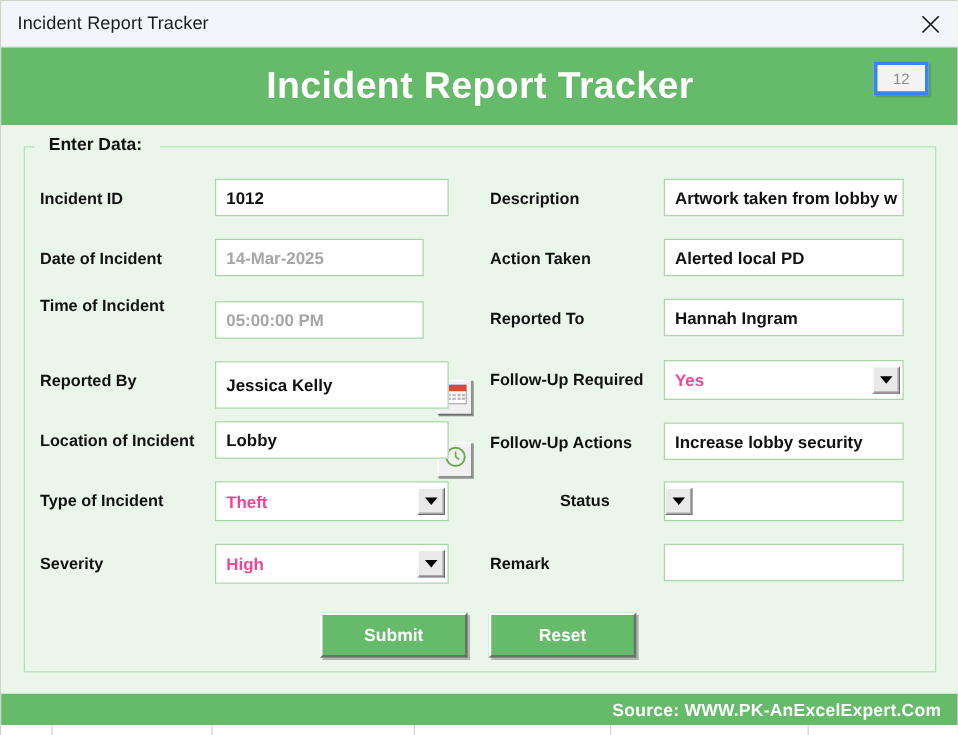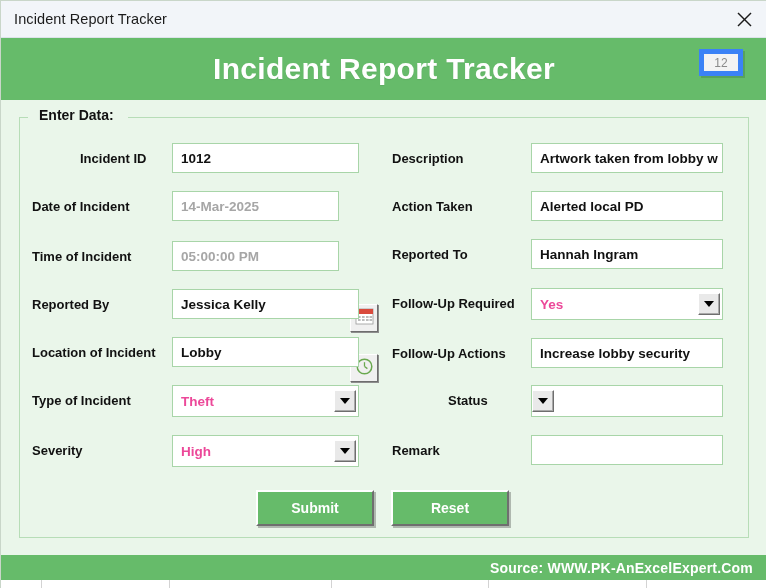--- a/index.html
+++ b/index.html
@@ -59,21 +59,21 @@
     font-size: 30px;
     font-weight: bold;
     letter-spacing: 0.3px;
     text-shadow: 0 1px 1px rgba(0,0,0,0.08);
   }
   .record-counter {
     position: absolute;
     right: 22px; top: 48px;
     width: 44px; height: 27px;
     background: #f3f3f3;
-    border: 5px solid #3b82f6;
+    border: 3px solid #3b82f6;
     box-shadow: 2px 2px 0 rgba(0,0,0,0.13);
     display: flex; align-items: center; justify-content: center;
     font-size: 12px;
     color: #8a8a8a;
     cursor: text;
   }
 
   
   .body-area {
     position: absolute;
@@ -269,21 +269,21 @@
     <span class="header-title">Incident Report Tracker</span>
   </div>
   <div class="record-counter">12</div>
 
   <div class="body-area">
     <div class="groupbox">
       <span class="groupbox-label">Enter Data:</span>
 
       <div class="form-col col-left">
 
-        <div class="field-row" style="left:12px; top:26px;margin-left:48px;">
+        <div class="field-row" style="left:12px; top:26px;">
           <span class="field-label">Incident ID</span>
         </div>
         <div class="field-input" style="left:152px; top:26px; width:187px; height:30px;">1012</div>
 
         <div class="field-row" style="left:12px; top:74px;">
           <span class="field-label">Date of Incident</span>
         </div>
         <div class="field-input placeholder" style="left:152px; top:74px; width:167px; height:30px;">14-Mar-2025</div>
         <div class="picker-btn" style="left:330px; top:187px;">
           <span>
@@ -297,38 +297,38 @@
                 <rect x="14.5" y="9" width="2.6" height="2"></rect>
                 <rect x="3" y="12" width="2.6" height="2"></rect>
                 <rect x="7" y="12" width="2.6" height="2"></rect>
                 <rect x="11" y="12" width="2.6" height="2"></rect>
                 <rect x="14.5" y="12" width="2.6" height="2"></rect>
               </g>
             </svg>
           </span>
         </div>
 
-        <div class="field-row" style="left:12px; top:124px;">
+        <div class="field-row" style="left:12px; top:112px;">
           <span class="field-label">Time of Incident</span>
         </div>
         <div class="field-input placeholder" style="left:152px; top:124px; width:167px; height:30px;">05:00:00 PM</div>
         <div class="picker-btn" style="left:330px; top:237px;">
           <span>
             <svg width="19" height="19" viewBox="0 0 19 19">
               <circle cx="9.5" cy="9.5" r="7.3" fill="none" stroke="#6aa84f" stroke-width="1.5"></circle>
               <line x1="9.5" y1="9.5" x2="9.5" y2="5.2" stroke="#6aa84f" stroke-width="1.3"></line>
               <line x1="9.5" y1="9.5" x2="12.4" y2="11.6" stroke="#6aa84f" stroke-width="1.3"></line>
             </svg>
           </span>
         </div>
 
         <div class="field-row" style="left:12px; top:172px;">
           <span class="field-label">Reported By</span>
         </div>
-        <div class="field-input" style="left:152px; top:172px; width:187px; height:30px;">Jessica Kelly</div>
+        <div class="field-input" style="left:152px; top:172px; width:187px; height:38px;">Jessica Kelly</div>
 
         <div class="field-row" style="left:12px; top:220px;">
           <span class="field-label">Location of Incident</span>
         </div>
         <div class="field-input" style="left:152px; top:220px; width:187px; height:30px;">Lobby</div>
 
         <div class="field-row" style="left:12px; top:268px;">
           <span class="field-label">Type of Incident</span>
         </div>
         <div class="combo" style="left:152px; top:268px; width:187px; height:32px;">

